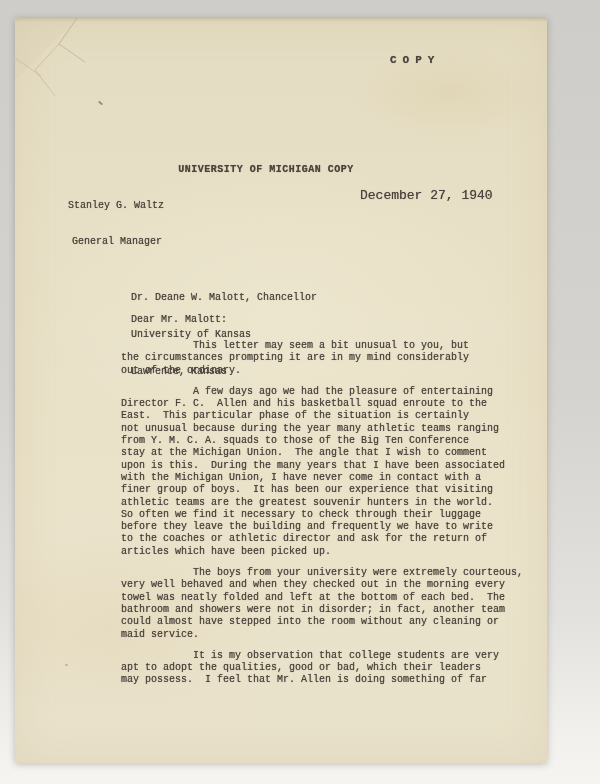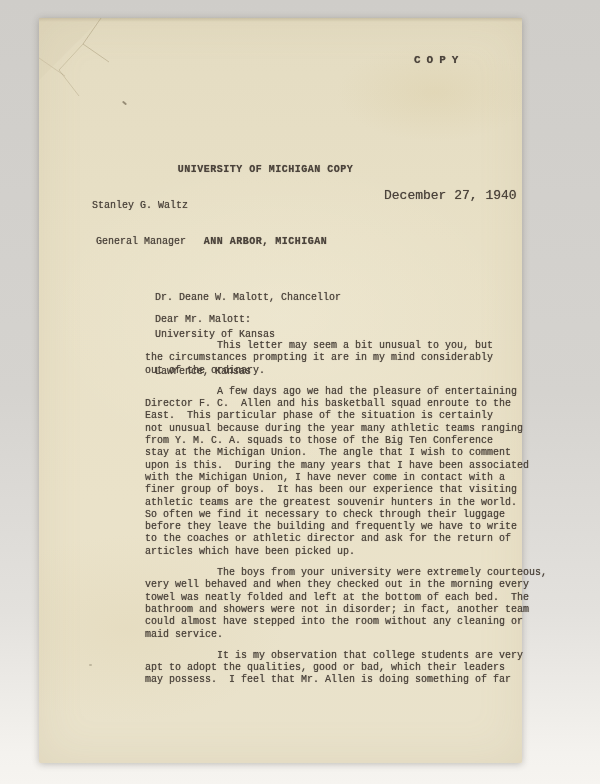--- a/index.html
+++ b/index.html
@@ -2,29 +2,28 @@
 <html><head>
 <meta charset="utf-8">
 <style>
   html, body { margin: 0; padding: 0; }
   body {
     width: 600px; height: 784px; overflow: hidden; position: relative;
     background: linear-gradient(180deg, #cfcdc9 0%, #d5d3cf 50%, #e3e1dd 78%, #f4f2ee 96%, #f6f4f0 100%);
     font-family: "Liberation Mono", "DejaVu Sans Mono", monospace;
   }
   .paper {
-    position: absolute; left: 15px; top: 18px; width: 483px; height: 745px;
+    position: absolute; left: 15px; top: 18px; width: 532px; height: 745px;
     background:
       radial-gradient(140px 70px at 82% 10%, rgba(214,198,152,0.28), transparent 70%),
       radial-gradient(220px 130px at 18% 82%, rgba(216,202,162,0.22), transparent 72%),
       radial-gradient(300px 200px at 50% 40%, rgba(255,252,238,0.20), transparent 80%),
       linear-gradient(180deg, #e4dcc2 0%, #e8e0c6 30%, #eae2c9 65%, #e9e2cb 100%);
     box-shadow: 0 1px 7px rgba(60,55,45,0.30), inset 0 0 45px rgba(170,150,105,0.14);
     border-radius: 1px;
-    margin-left: 24px;
   }
   .ink {
     color: #4b433b;
     text-shadow: 0 0 0.7px rgba(75,67,59,0.75);
     white-space: pre-wrap;
   }
   .copy-stamp {
     position: absolute; left: 375px; top: 36px;
     font-size: 11px; font-weight: bold; letter-spacing: 6px;
   }
@@ -81,21 +80,20 @@
     <path d="M62,0 L0,62 L0,0 Z" fill="rgba(210,200,170,0.18)"></path>
   </svg>
 
   <div class="speck s1"></div>
   <div class="speck s2"></div>
 
   <div class="copy-stamp ink">COPY</div>
 
   <div class="letterhead ink">
     <div>UNIVERSITY OF MICHIGAN COPY</div>
-    <div>ANN ARBOR, MICHIGAN</div>
   </div>
 
   <div class="sender ink">
     <div>Stanley G. Waltz</div>
     <div class="title-line">General Manager</div>
   </div>
 
   <div class="date-line ink">December 27, 1940</div>
 
   <div class="recipient ink">

